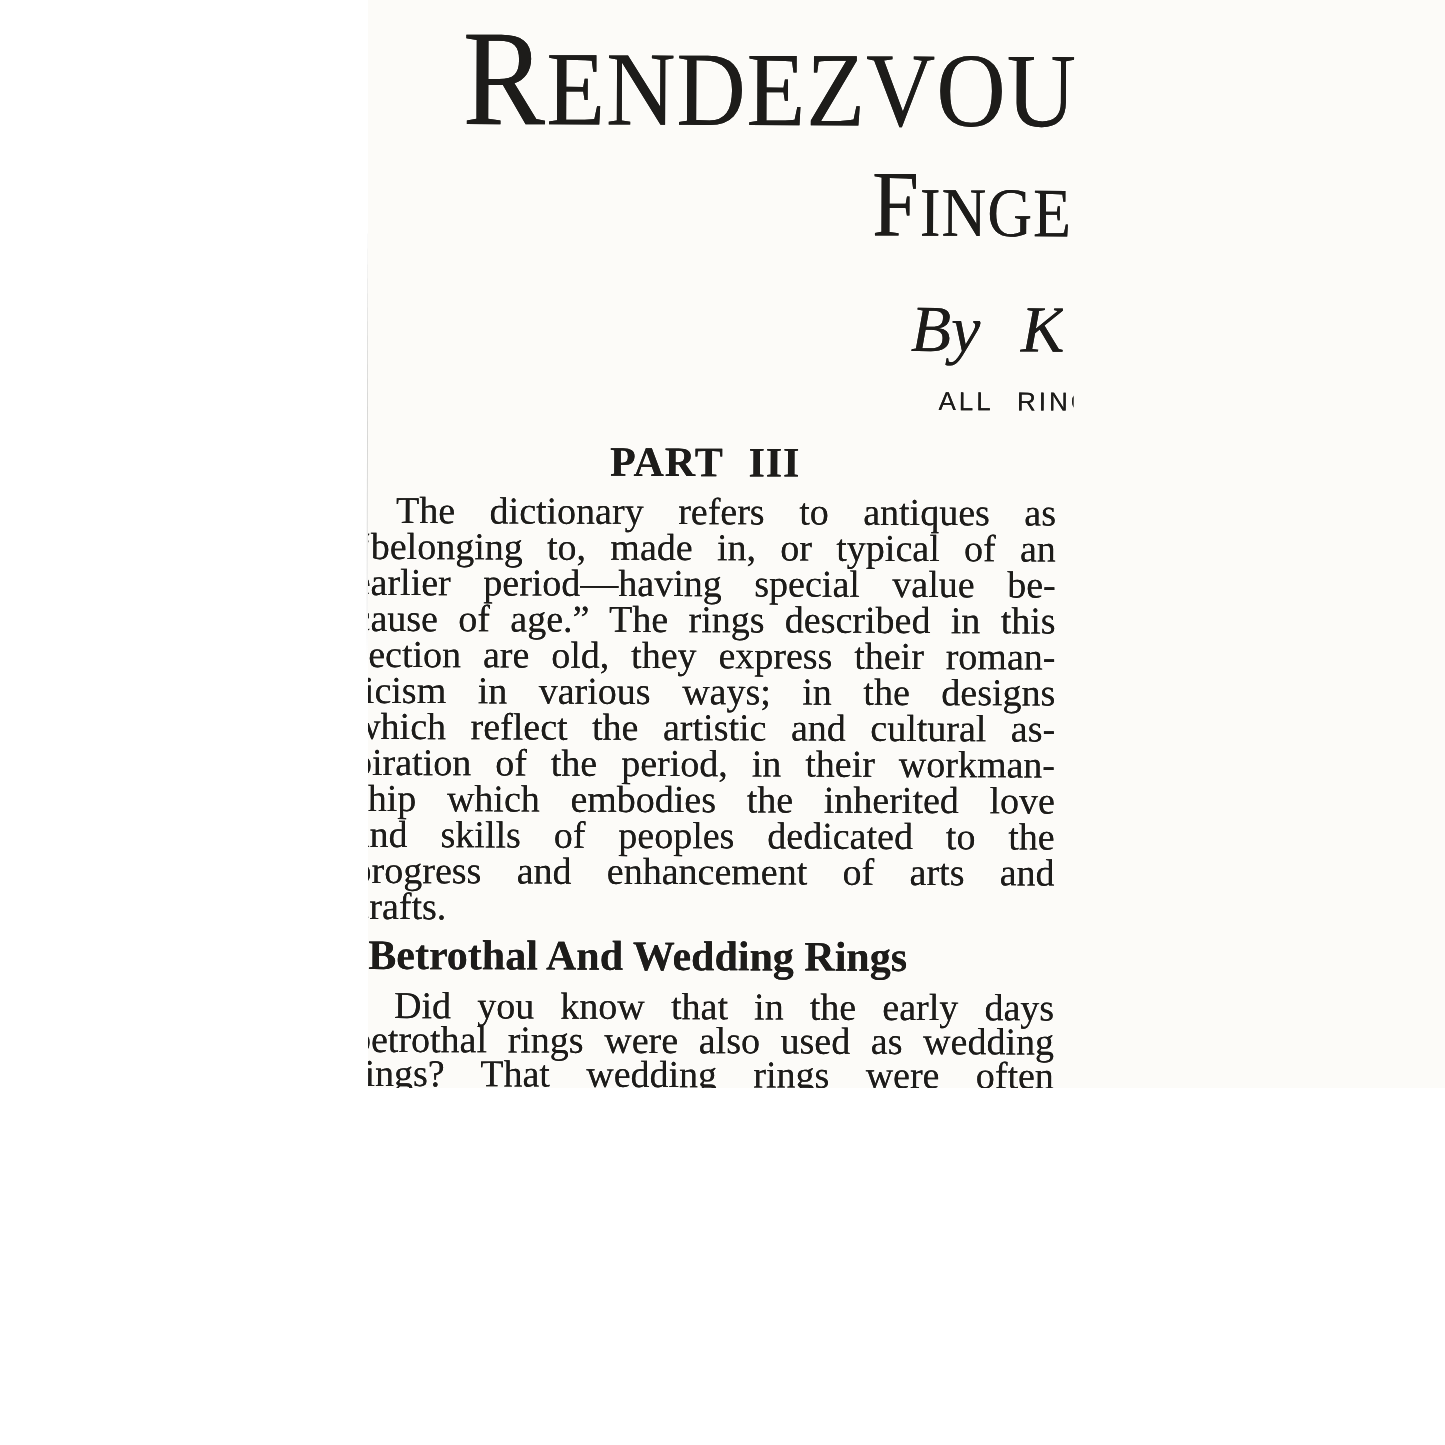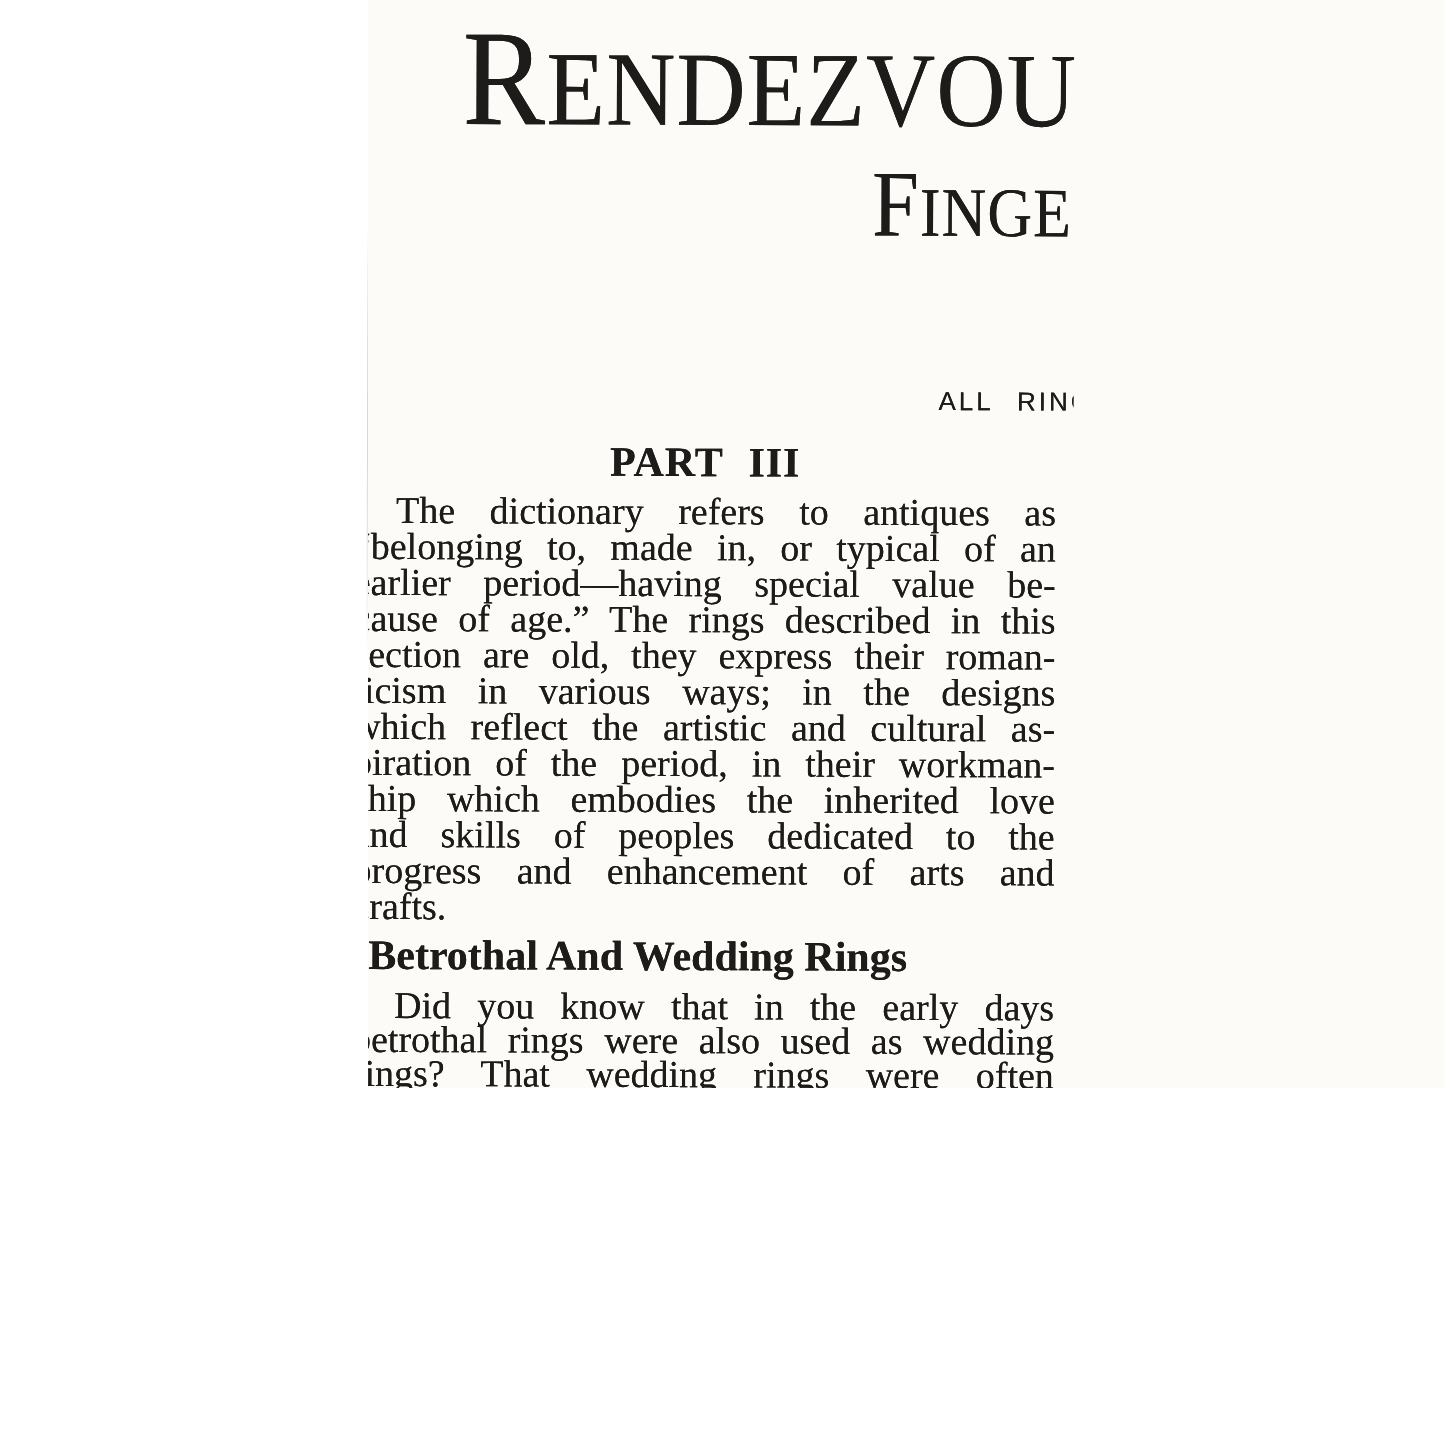--- a/index.html
+++ b/index.html
@@ -55,20 +55,23 @@
 <div class="canvas">
 
   <div class="edge-line"></div>
   <div class="top-edge"></div>
 
   <div class="page-clip">
     <div class="tilt">
 
       <div class="title ink">RENDEZVOU</div>
       <div class="subtitle ink">FINGE</div>
+      <div class="byline-clip">
+        <div class="byline ink">By K</div>
+      </div>
       <div class="credit-clip">
         <div class="credit ink">ALL RING</div>
       </div>
 
       <div class="column-box part-heading ink">PART III</div>
 
       <div class="column-box para para1 ink">
         <span class="line jline indent">The dictionary refers to antiques as</span>
         <span class="line jline">“belonging to, made in, or typical of an</span>
         <span class="line jline">earlier period—having special value be-</span>

